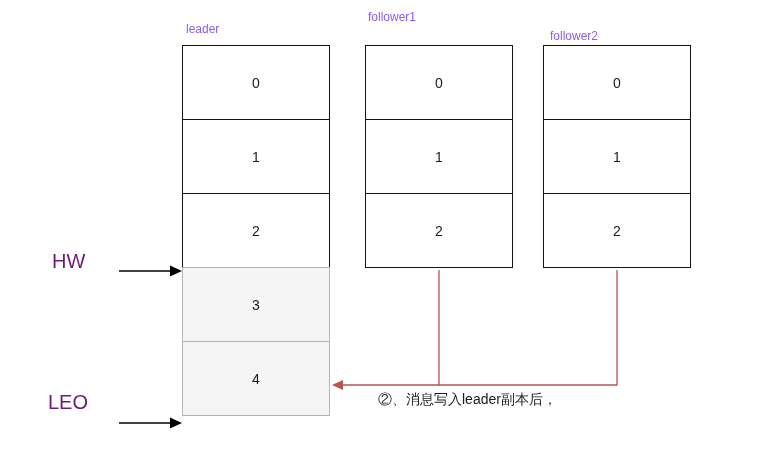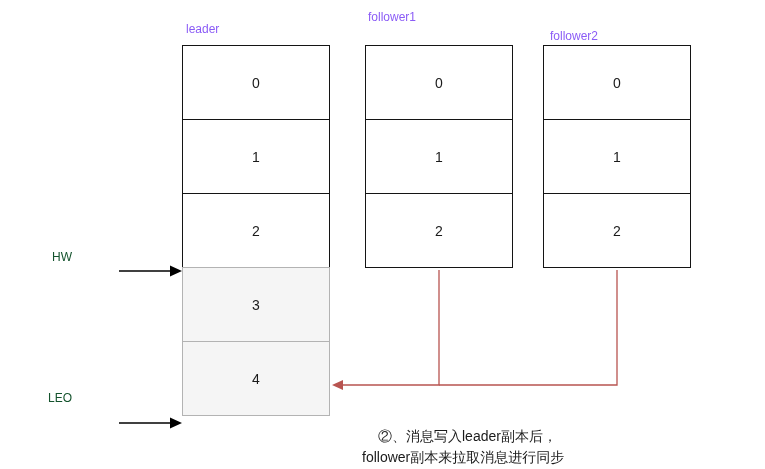--- a/index.html
+++ b/index.html
@@ -43,33 +43,33 @@
   }
   .cell + .cell { margin-top: -1px; }
 
   .cell.highlight {
     background: #f5f5f5;
     border-color: #b3b3b3;
   }
 
   .marker-label {
     position: absolute;
-    font-size: 12px;
-    color: #14532d;
+    font-size: 20px;
+    color: #701a75;
     white-space: nowrap;
   }
 
   .annotation {
     position: absolute;
     font-size: 14px;
     line-height: 21px;
     color: #1a1a1a;
     white-space: nowrap;
   }
-  .annotation .line1 { padding-left: 16px; margin-top: 37px; }
+  .annotation .line1 { padding-left: 16px; }
 </style>
 </head>
 <body>
 
 <div class="canvas">
 
   <svg class="overlay" width="765" height="469" viewBox="0 0 765 469">
 
     <line x1="119" y1="271" x2="172" y2="271" stroke="#000000" stroke-width="1.5"></line>
     <polygon points="182,271 170,265.5 170,276.5" fill="#000000"></polygon>
@@ -104,16 +104,15 @@
     <div class="cell">0</div>
     <div class="cell">1</div>
     <div class="cell">2</div>
   </div>
 
   <div class="marker-label" style="left:52px; top:250px;">HW</div>
   <div class="marker-label" style="left:48px; top:391px;">LEO</div>
 
   <div class="annotation" style="left:362px; top:389px;">
     <div class="line1">②、消息写入leader副本后，</div>
-    <div class="line2">follower副本来拉取消息进行同步</div>
   </div>
 
 </div>
 
 </body></html>

